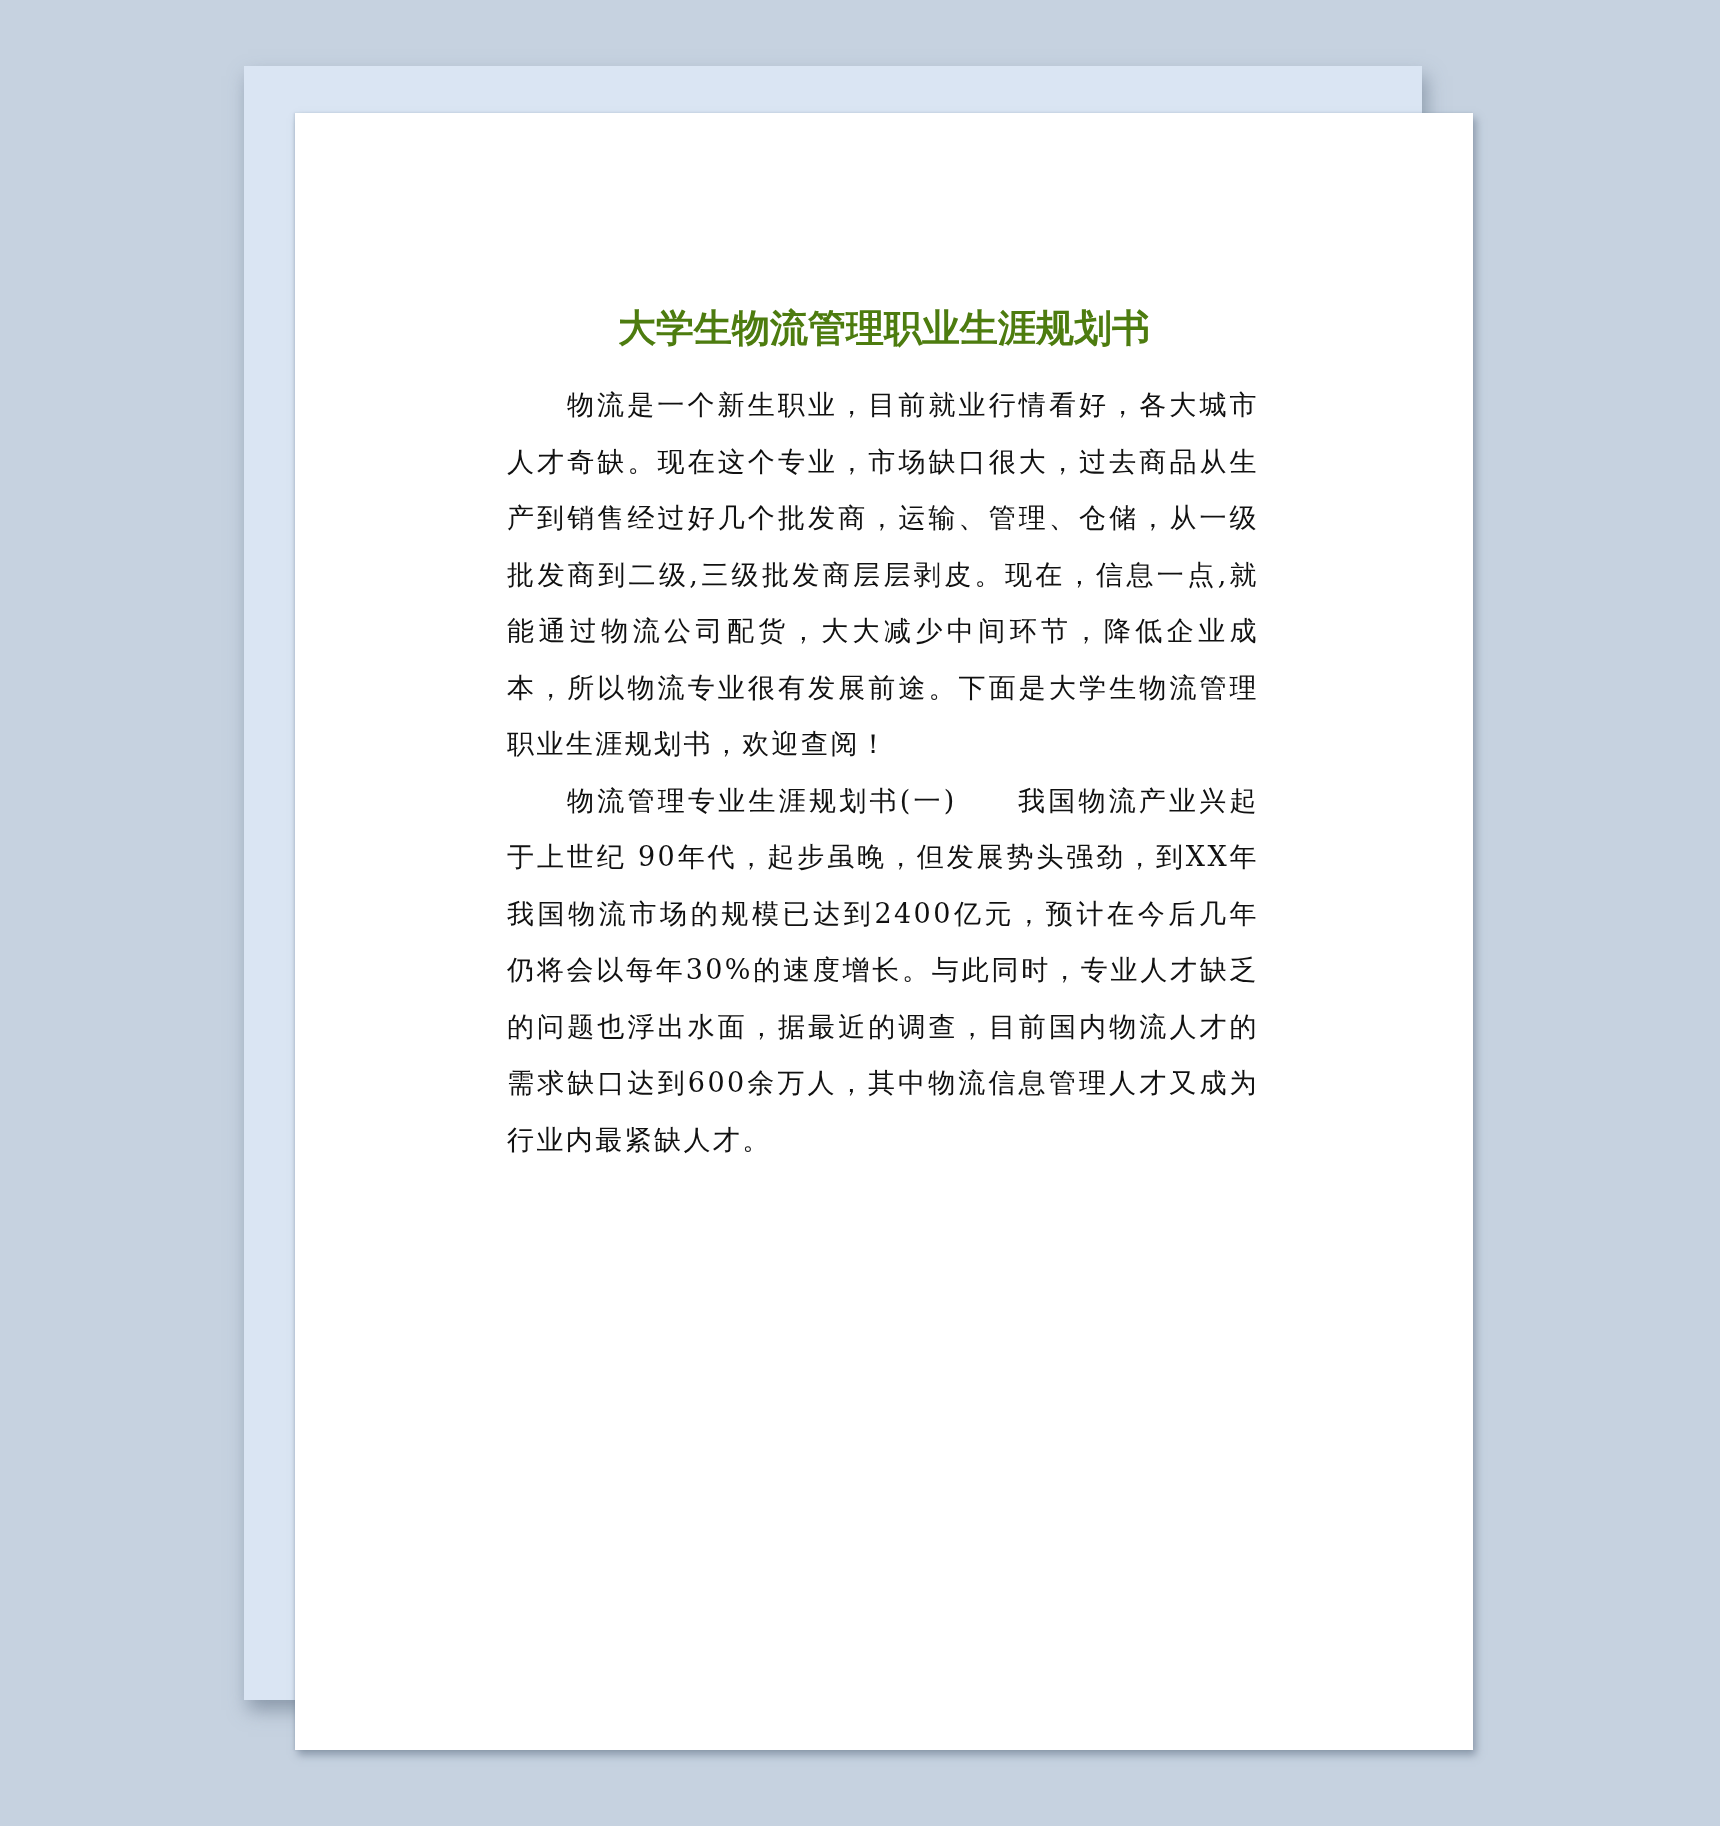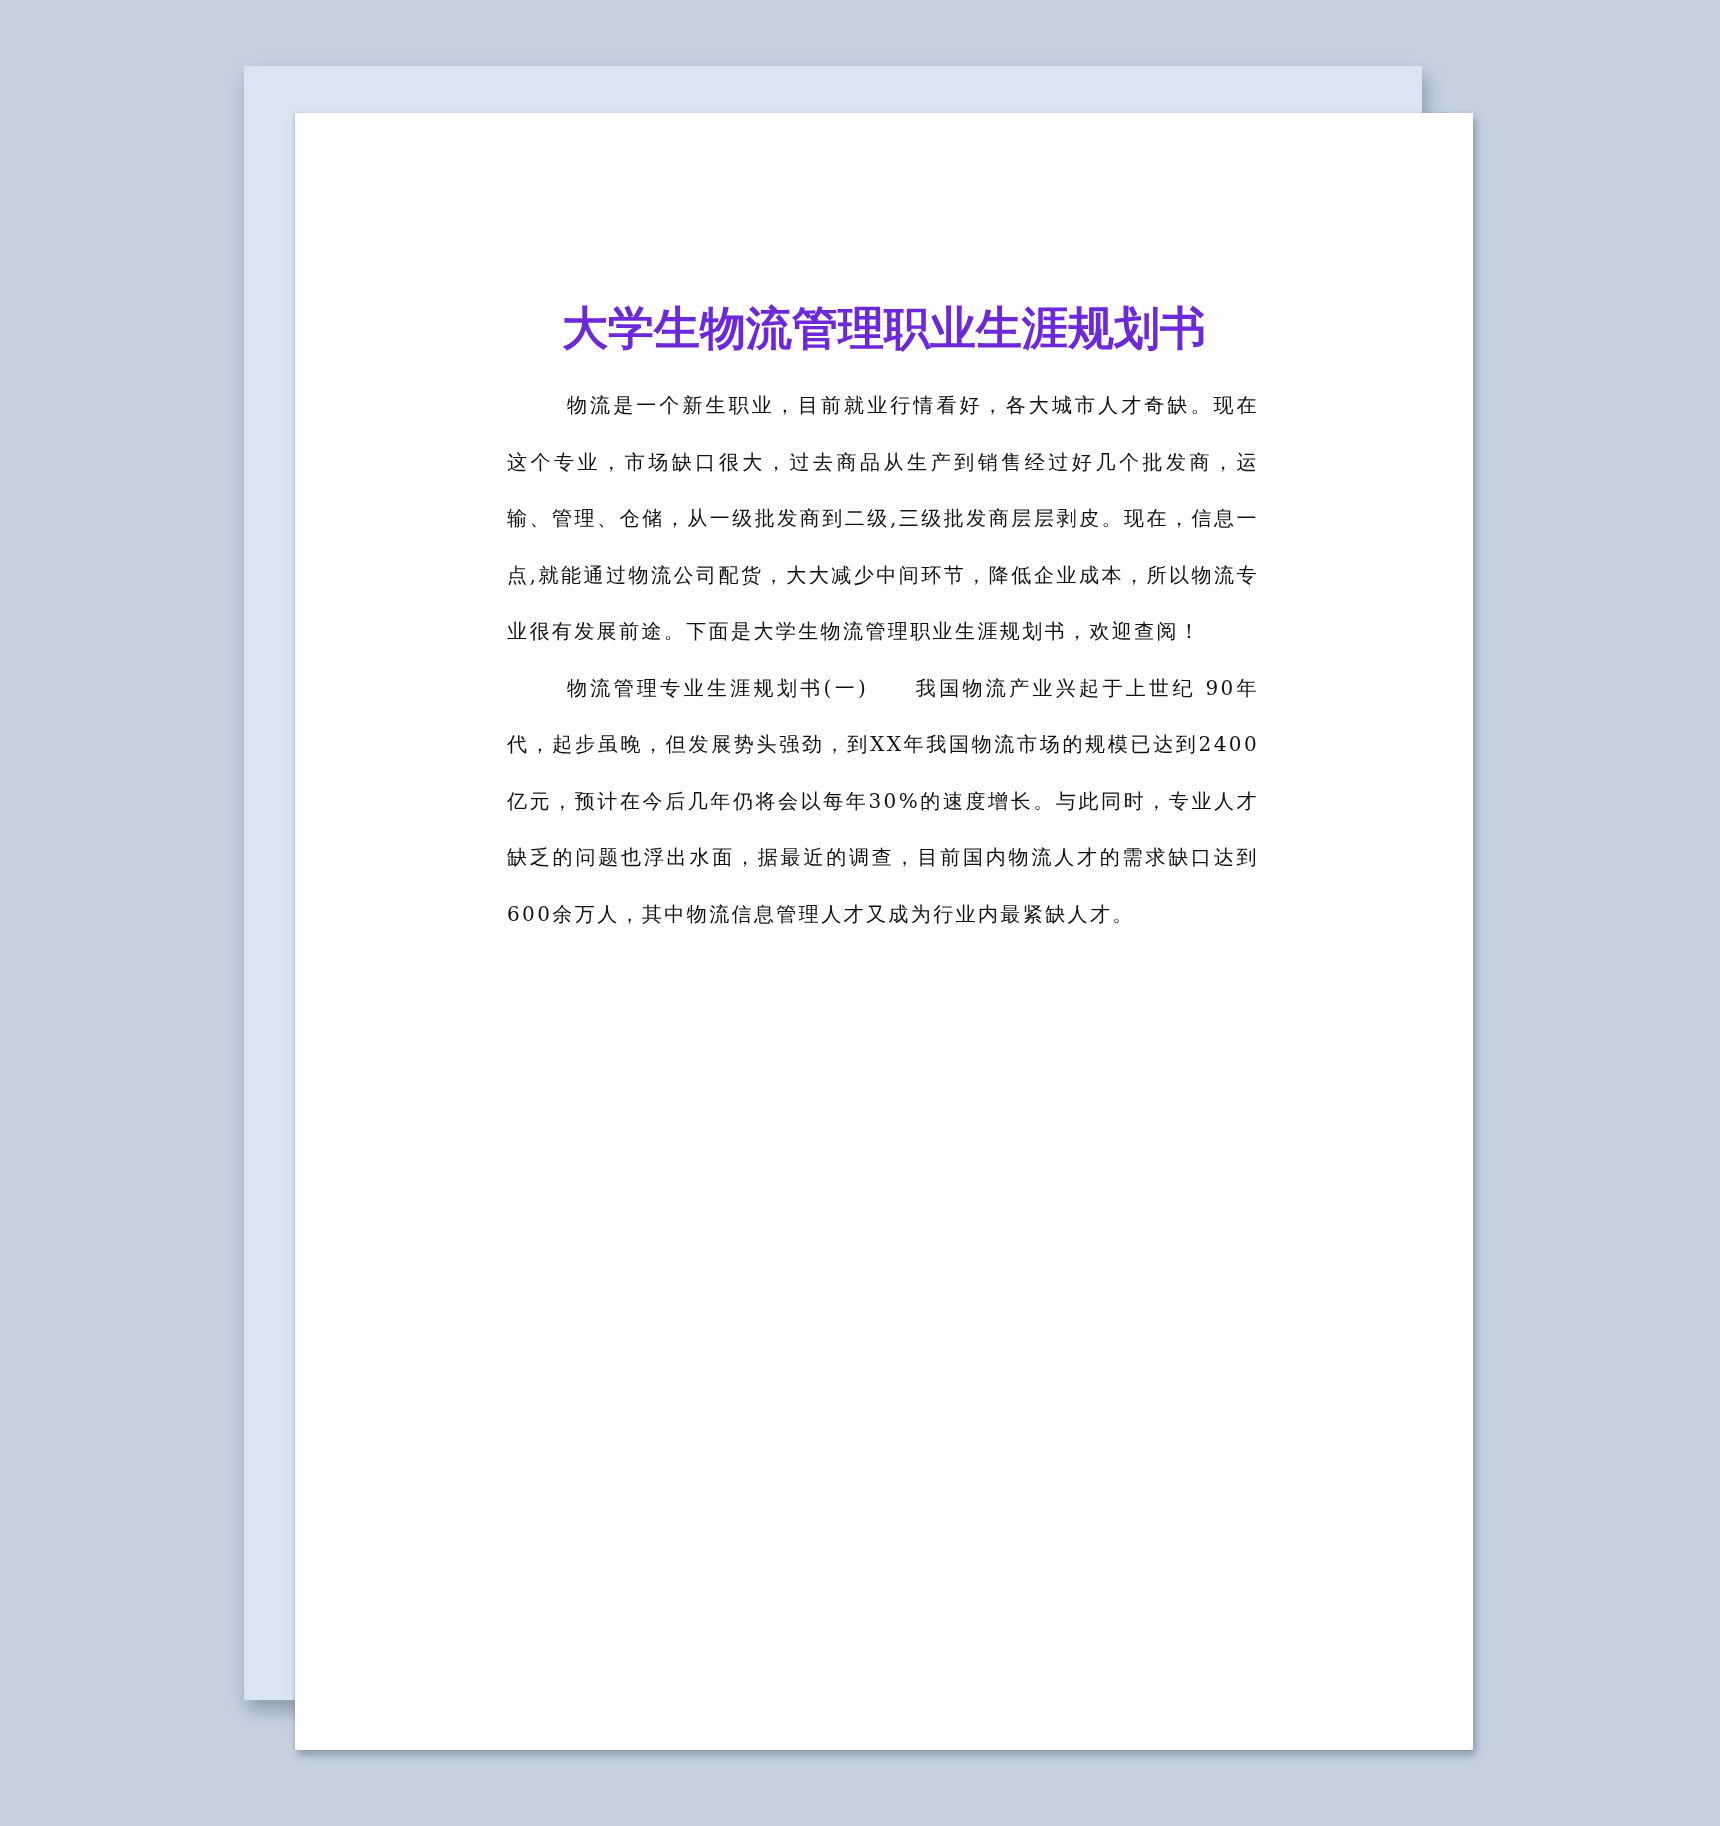--- a/index.html
+++ b/index.html
@@ -33,31 +33,31 @@
     box-shadow: 3px 5px 8px rgba(90, 105, 125, 0.55), -1px 0 2px rgba(120,135,155,0.25);
   }
   .doc-title {
     position: absolute;
     left: 0;
     top: 190px;
     width: 1178px;
     text-align: center;
     font-family: "DejaVu Sans", "Liberation Sans", sans-serif;
     font-weight: bold;
-    font-size: 46px;
+    font-size: 38px;
     line-height: 50px;
-    color: #6d28d9;
+    color: #4d7c0f;
     letter-spacing: 0px;
   }
   .doc-body {
     position: absolute;
     left: 212px;
     top: 264px;
     width: 752px;
-    font-size: 20px;
+    font-size: 27px;
     line-height: 56.5px;
     color: #111;
   }
   .para {
     margin: 0;
     text-indent: 60px;
     text-align: justify;
     letter-spacing: 2.4px;
     word-break: break-all;
   }

